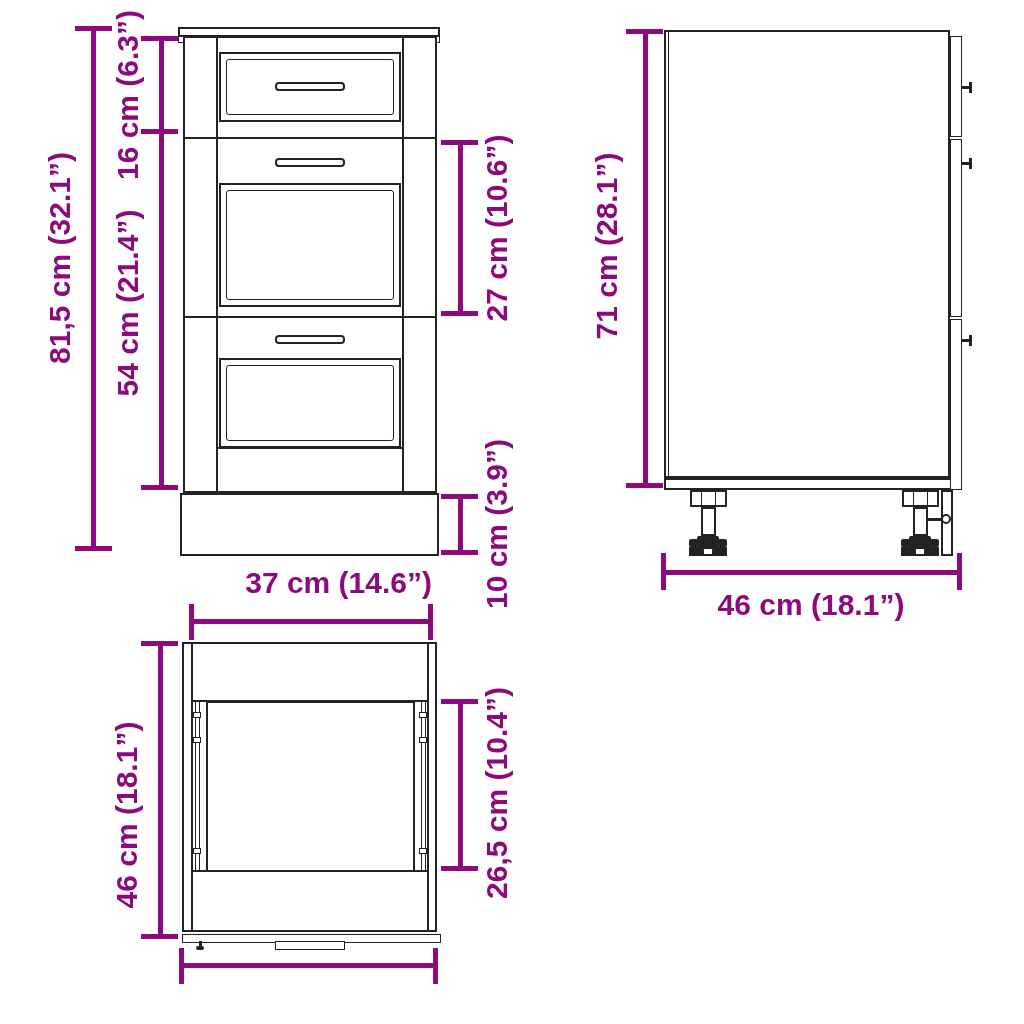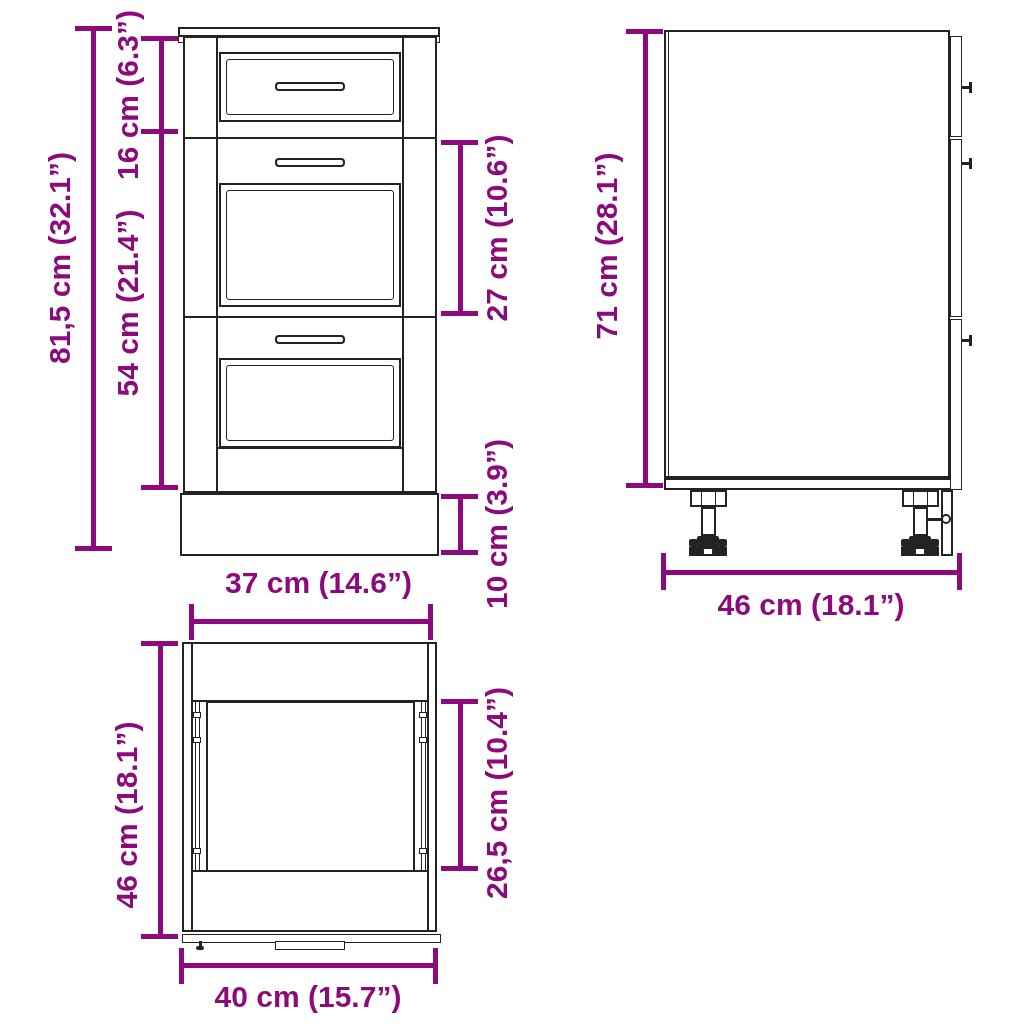--- a/index.html
+++ b/index.html
@@ -59,21 +59,21 @@
     <div class="dl" style="left:458px;top:142px;width:5px;height:172px;"></div>
     <div class="dl" style="left:441px;top:140px;width:37px;height:5px;"></div>
     <div class="dl" style="left:441px;top:311px;width:37px;height:5px;"></div>
     <div class="lab rot" style="left:497px;top:228px;">27 cm (10.6”)</div>
 
     <div class="dl" style="left:458px;top:496px;width:5px;height:57px;"></div>
     <div class="dl" style="left:441px;top:494px;width:37px;height:5px;"></div>
     <div class="dl" style="left:441px;top:550px;width:37px;height:5px;"></div>
     <div class="lab rot" style="left:497px;top:524px;">10 cm (3.9”)</div>
 
-    <div class="lab hc" style="left:199px;top:566px;width:239px;">37 cm (14.6”)</div>
+    <div class="lab hc" style="left:193px;top:566px;width:239px;text-align:right;">37 cm (14.6”)</div>
     <div class="dl" style="left:191px;top:619px;width:239px;height:5px;"></div>
     <div class="dl" style="left:189px;top:604px;width:5px;height:36px;"></div>
     <div class="dl" style="left:428px;top:604px;width:5px;height:36px;"></div>
   </div>
 
   <div class="view">
     <div class="bx" style="left:664px;top:30px;width:286px;height:448px;"></div>
     <div class="ln" style="left:668px;top:32px;width:1px;height:444px;"></div>
     <div class="bx" style="left:664px;top:478px;width:294px;height:12px;"></div>
     <div class="bx1" style="left:950px;top:36px;width:12px;height:101px;"></div>
@@ -154,16 +154,15 @@
     <div class="lab rot" style="left:127px;top:815px;">46 cm (18.1”)</div>
 
     <div class="dl" style="left:458px;top:701px;width:5px;height:168px;"></div>
     <div class="dl" style="left:441px;top:699px;width:37px;height:5px;"></div>
     <div class="dl" style="left:441px;top:866px;width:37px;height:5px;"></div>
     <div class="lab rot" style="left:497px;top:793px;">26,5 cm (10.4”)</div>
 
     <div class="dl" style="left:181px;top:963px;width:254px;height:5px;"></div>
     <div class="dl" style="left:179px;top:948px;width:5px;height:36px;"></div>
     <div class="dl" style="left:433px;top:948px;width:5px;height:36px;"></div>
-    <div class="lab hc" style="left:181px;top:980px;width:254px;">40 cm (15.7”)</div>
   </div>
 
 </div>
 
 </body></html>

